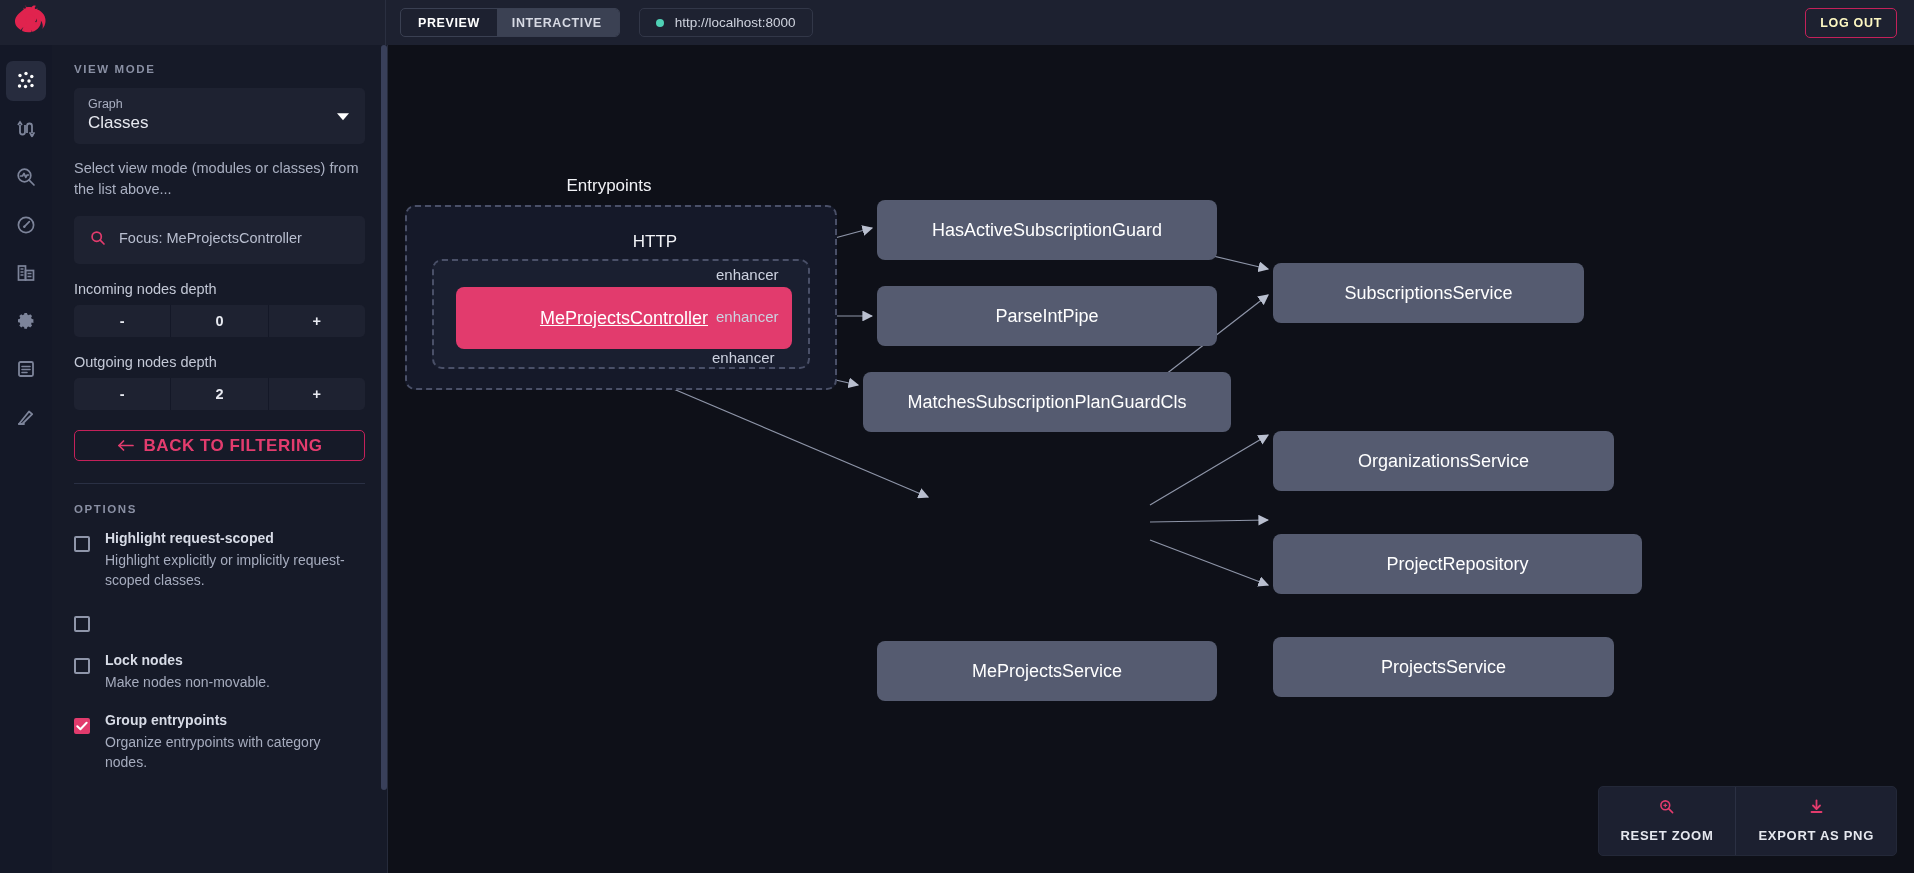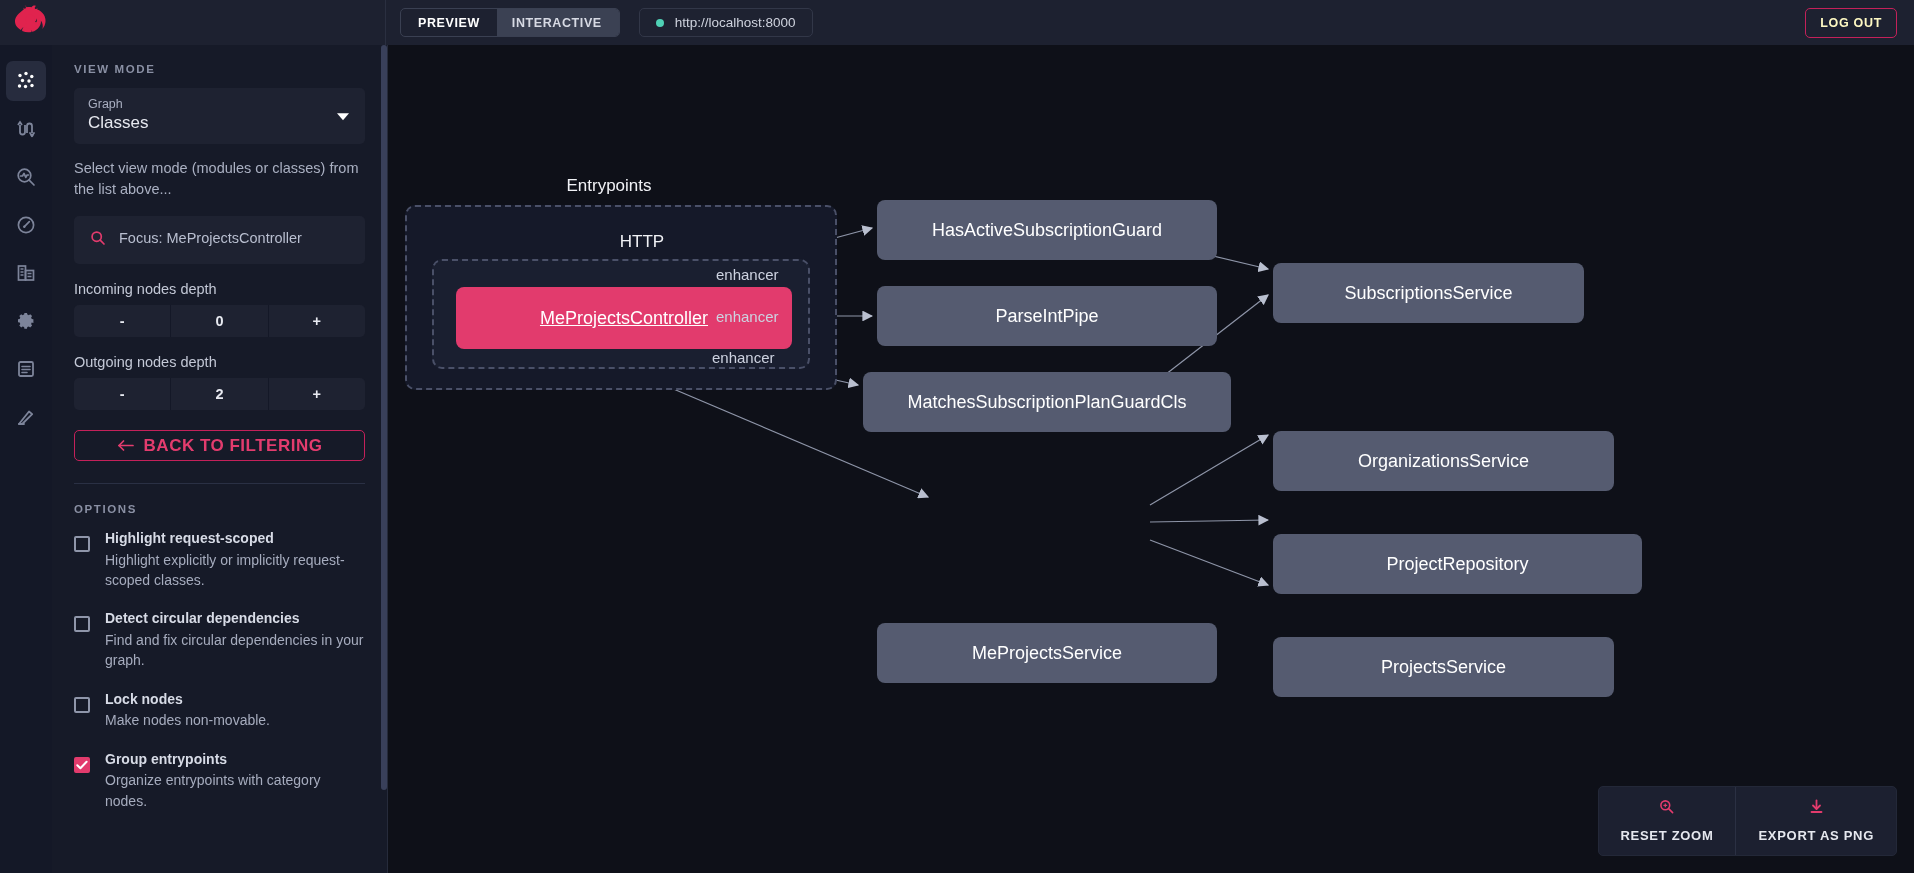--- a/index.html
+++ b/index.html
@@ -375,24 +375,20 @@
       <div class="opt">
         <span class="cb"></span>
         <div>
           <div class="opt-title">Highlight request-scoped</div>
           <div class="opt-desc">Highlight explicitly or implicitly request-scoped classes.</div>
         </div>
       </div>
 
       <div class="opt">
         <span class="cb"></span>
-        <div>
-          <div class="opt-title">Detect circular dependencies</div>
-          <div class="opt-desc">Find and fix circular dependencies in your graph.</div>
-        </div>
       </div>
 
       <div class="opt">
         <span class="cb"></span>
         <div>
           <div class="opt-title">Lock nodes</div>
           <div class="opt-desc">Make nodes non-movable.</div>
         </div>
       </div>
 
@@ -440,33 +436,33 @@
 
         <path d="M762,477 L880,475"></path>
 
         <path d="M762,495 L880,540"></path>
       </g>
     </svg>
 
     <div class="group-caption" style="left:12px; top:131px; width:418px;">Entrypoints</div>
     <div class="group-outer" style="left:17px; top:160px; width:432px; height:185px;"></div>
 
-    <div class="group-caption" style="left:0; top:187px; width:508px;">HTTP</div>
+    <div class="group-caption" style="left:13px; top:187px; width:508px;">HTTP</div>
     <div class="group-inner" style="left:44px; top:214px; width:378px; height:110px;"></div>
 
     <div class="node focus" style="left:68px; top:242px; width:336px; height:62px;">MeProjectsController</div>
 
     <div class="edge-label" style="left:328px; top:221px;">enhancer</div>
     <div class="edge-label" style="left:328px; top:263px;">enhancer</div>
     <div class="edge-label" style="left:324px; top:304px;">enhancer</div>
 
     <div class="node" style="left:489px; top:155px; width:340px; height:60px;">HasActiveSubscriptionGuard</div>
     <div class="node" style="left:489px; top:241px; width:340px; height:60px;">ParseIntPipe</div>
     <div class="node" style="left:475px; top:327px; width:368px; height:60px;">MatchesSubscriptionPlanGuardCls</div>
-    <div class="node" style="left:489px; top:578px; width:340px; height:60px;">MeProjectsService</div>
+    <div class="node" style="left:489px; top:596px; width:340px; height:60px;">MeProjectsService</div>
 
     <div class="node" style="left:885px; top:218px; width:311px; height:60px;">SubscriptionsService</div>
     <div class="node" style="left:885px; top:386px; width:341px; height:60px;">OrganizationsService</div>
     <div class="node" style="left:885px; top:489px; width:369px; height:60px;">ProjectRepository</div>
     <div class="node" style="left:885px; top:592px; width:341px; height:60px;">ProjectsService</div>
 
     <div class="zoomctl">
       <button>
         <span>
           <svg width="15" height="15" viewBox="0 0 15 15" fill="none" stroke="#e23b6d" stroke-width="1.6">

